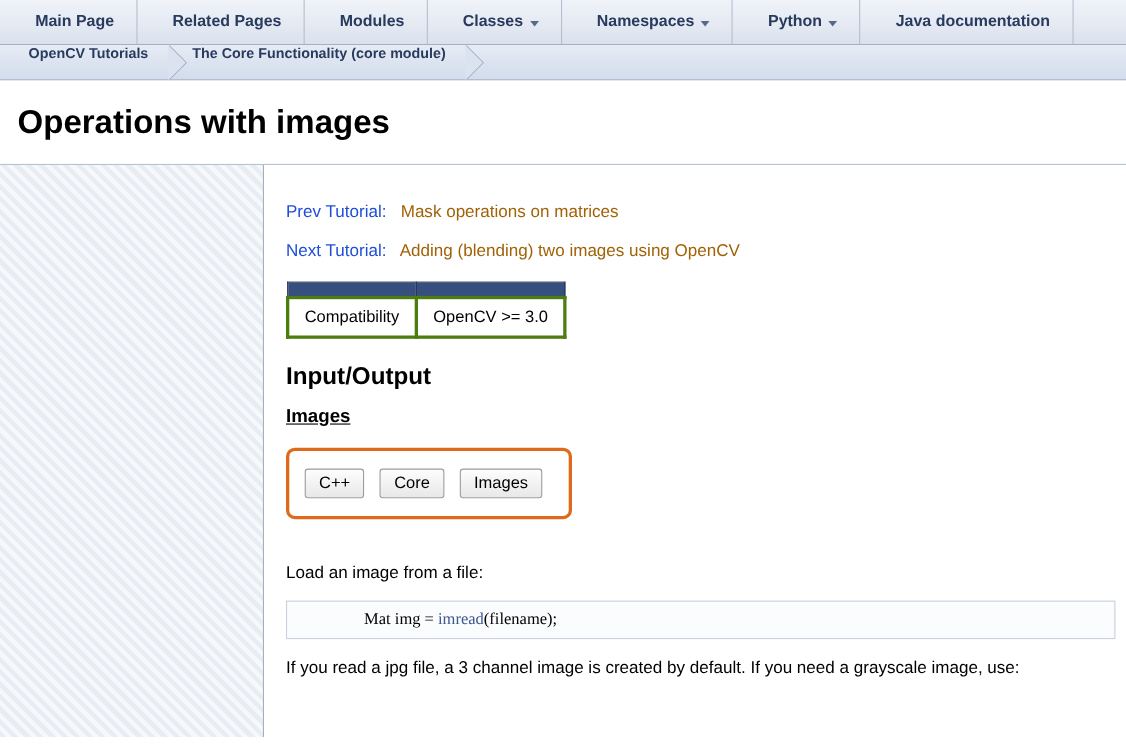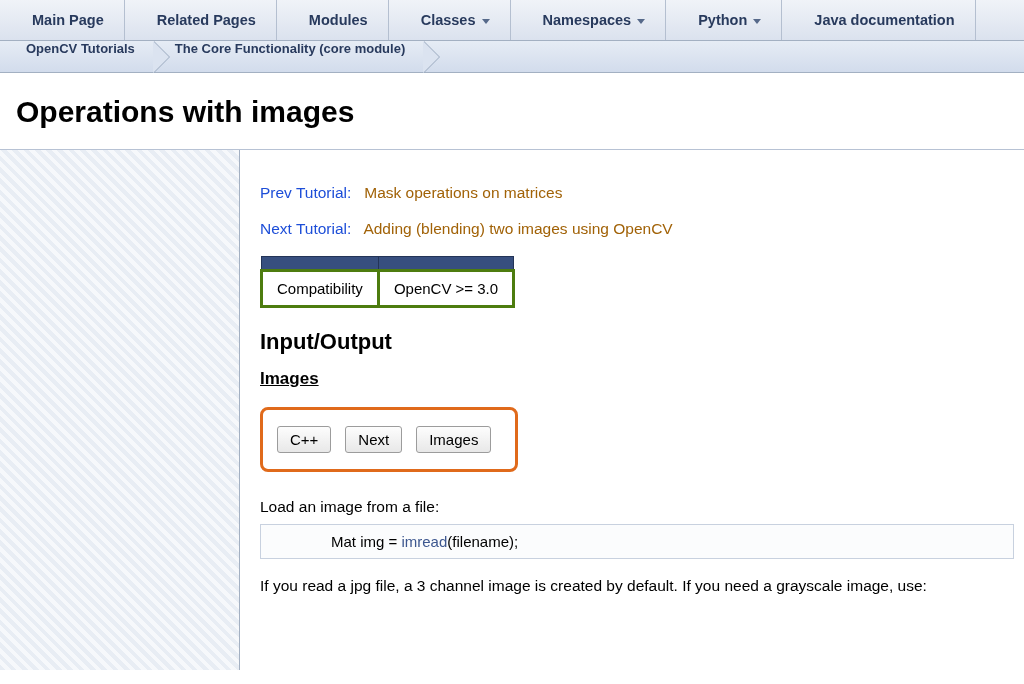--- a/index.html
+++ b/index.html
@@ -138,28 +138,28 @@
   .lang-btn {
     border: 1px solid #9c9c9c;
     border-radius: 3px;
     background: linear-gradient(#fdfdfd, #e8e8e8);
     padding: 4px 12px;
     font-size: 15px;
     cursor: pointer;
     font-family: inherit;
   }
 
-  .body-text { font-size: 15.5px; margin: 2px 0; }
+  .body-text { font-size: 15.5px; margin: 16px 0; }
 
   
   pre.code {
     background: #fbfcfd;
     border: 1px solid #c8d1df;
     padding: 8px 8px 8px 70px;
-    font-family: Liberation Sans, sans-serif;
+    font-family: Liberation Serif, serif;
     font-size: 15px;
     margin: 8px 0 18px 0;
     white-space: pre;
     overflow-x: auto;
   }
   .kw-type { color: #000; }
   .fn { color: #3d578f; }
   .const { color: #4f8f46; }
 </style>
 </head>
@@ -231,21 +231,21 @@
         <td>OpenCV &gt;= 3.0</td>
       </tr>
     </tbody>
       </table>
 
     <h2 class="section">Input/Output</h2>
     <h3 class="sub">Images</h3>
 
     <div class="lang-box">
       <button class="lang-btn">C++</button>
-      <button class="lang-btn">Next</button>
+      <button class="lang-btn">Core</button>
       <button class="lang-btn">Images</button>
     </div>
 
     <div class="body-text">Load an image from a file:</div>
 
     <pre class="code"><span class="kw-type">Mat</span> img = <span class="fn">imread</span>(filename);</pre>
 
     <div class="body-text">If you read a jpg file, a 3 channel image is created by default. If you need a grayscale image, use:</div>
 
 

